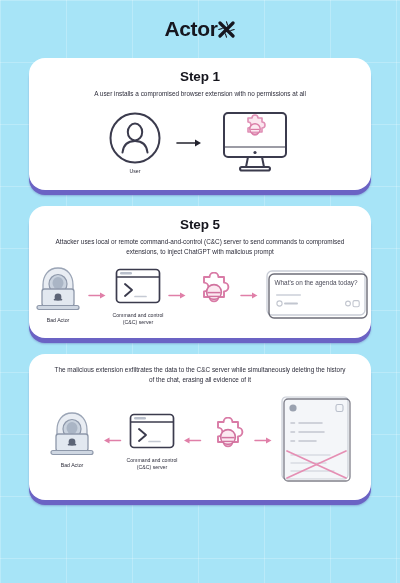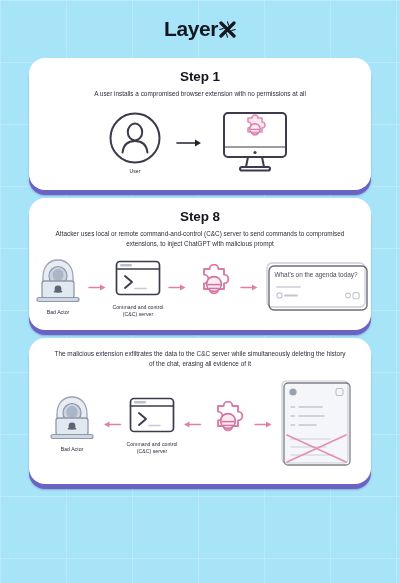--- a/index.html
+++ b/index.html
@@ -26,21 +26,21 @@
     font-size: 21px; font-weight: bold; letter-spacing: -0.4px;
     color: #16161f; display: flex; align-items: center;
   }
   .logo-x {
     position: relative; width: 17px; height: 17px; margin-left: 1px;
     display: inline-block;
   }
   .logo-x svg { display: block; }
 
   
-  .cards { padding: 0 29px; display: flex; flex-direction: column; gap: 8px; }
+  .cards { padding: 0 29px; display: flex; flex-direction: column; gap: 16px; }
   .card {
     background: #ffffff;
     border-radius: 16px;
     box-shadow: 0 5px 0 0 #6b63c4, 0 6px 2px 0 rgba(80,70,160,.35);
     padding: 11px 10px 12px;
     position: relative;
   }
   .step-title {
     text-align: center; font-size: 13.5px; font-weight: bold;
     color: #15151d; margin-bottom: 5px; letter-spacing: -0.1px;
@@ -66,21 +66,21 @@
   
   .flow-1 { gap: 14px; padding-top: 4px; }
   .user-icon svg, .monitor-icon svg, .hacker-icon svg,
   .terminal-icon svg, .ext-icon svg, .chat-icon svg, .history-icon svg { display: block; }
 </style>
 </head>
 <body>
 
 <div class="logo-bar">
   <div class="logo">
-    <span>Layer</span>
+    <span>Actor</span>
     <span class="logo-x">
       <svg width="17" height="17" viewBox="0 0 17 17">
         <path d="M2 2 L15 15 M15 2 L2 15" stroke="#16161f" stroke-width="3.2" stroke-linecap="round"></path>
         <path d="M8.5 0.8 L9.6 4.2 M8.5 16.2 L7.4 12.8 M0.8 8.5 L4.2 7.4 M16.2 8.5 L12.8 9.6" stroke="#16161f" stroke-width="1.1" stroke-linecap="round"></path>
       </svg>
     </span>
   </div>
 </div>
 
 <div class="cards">
@@ -124,21 +124,21 @@
             </g>
           </svg>
         </span>
         <span class="node-label"></span>
       </div>
 
     </div>
   </div>
 
   <div class="card">
-    <div class="step-title">Step 8</div>
+    <div class="step-title">Step 5</div>
     <div class="step-desc">Attacker uses local or remote command-and-control (C&amp;C) server to send commands to compromised extensions, to inject ChatGPT with malicious prompt</div>
     <div class="flow">
 
       <div class="node">
         <span class="hacker-icon">
           <svg width="52" height="48" viewBox="0 0 52 48">
             <path d="M26 2 C16 2 11 10 11 19 L11 26 L41 26 L41 19 C41 10 36 2 26 2 Z" fill="#e9edf3" stroke="#9aa4b5" stroke-width="1.3"></path>
             <ellipse cx="26" cy="18" rx="9" ry="9.5" fill="#c9d2de" stroke="#8e98aa" stroke-width="1.2"></ellipse>
             <ellipse cx="26" cy="17" rx="5.5" ry="6" fill="#aab5c5"></ellipse>
             <rect x="10" y="23" width="32" height="17" rx="2.5" fill="#e2e8f0" stroke="#8e98aa" stroke-width="1.3"></rect>

